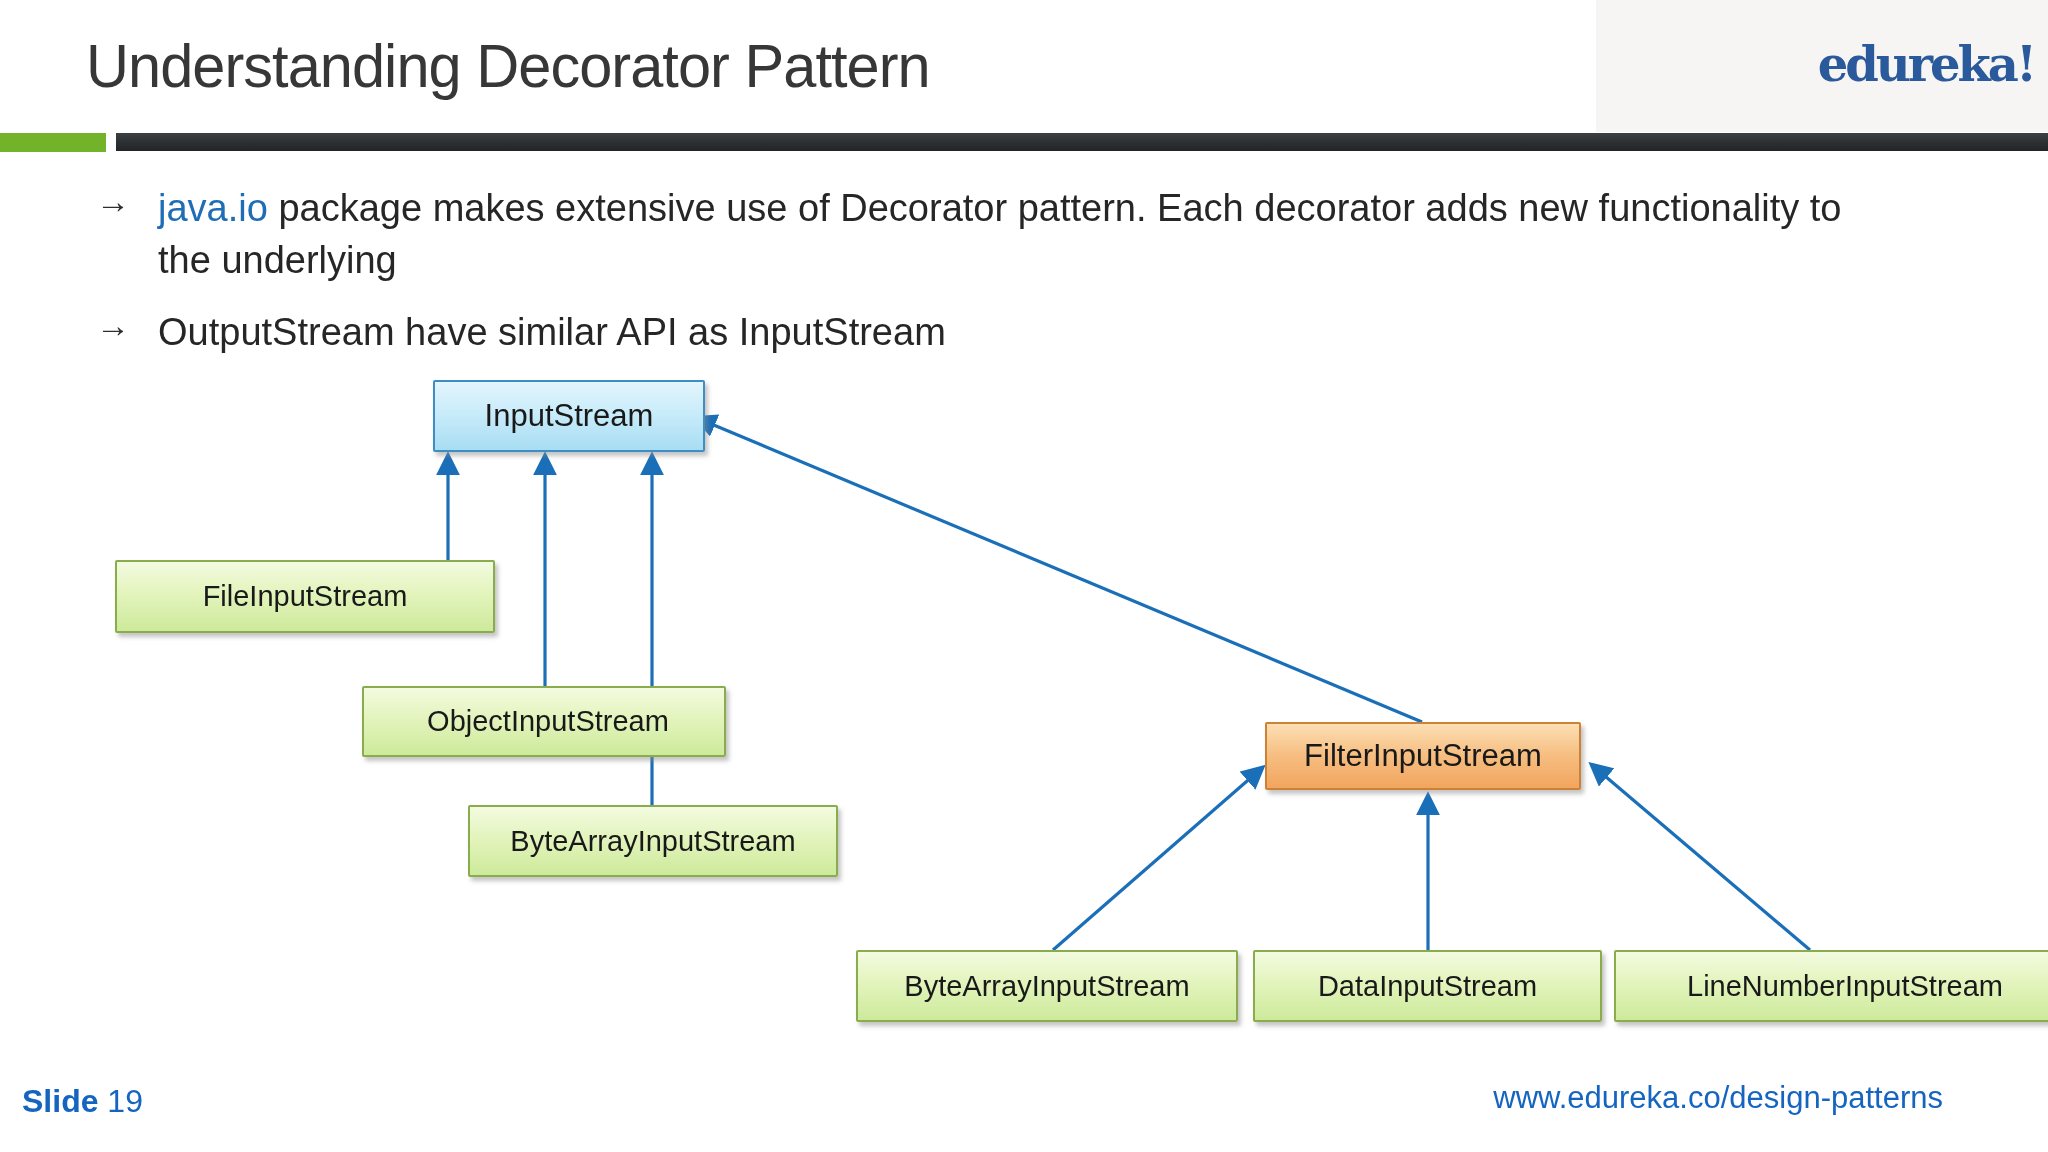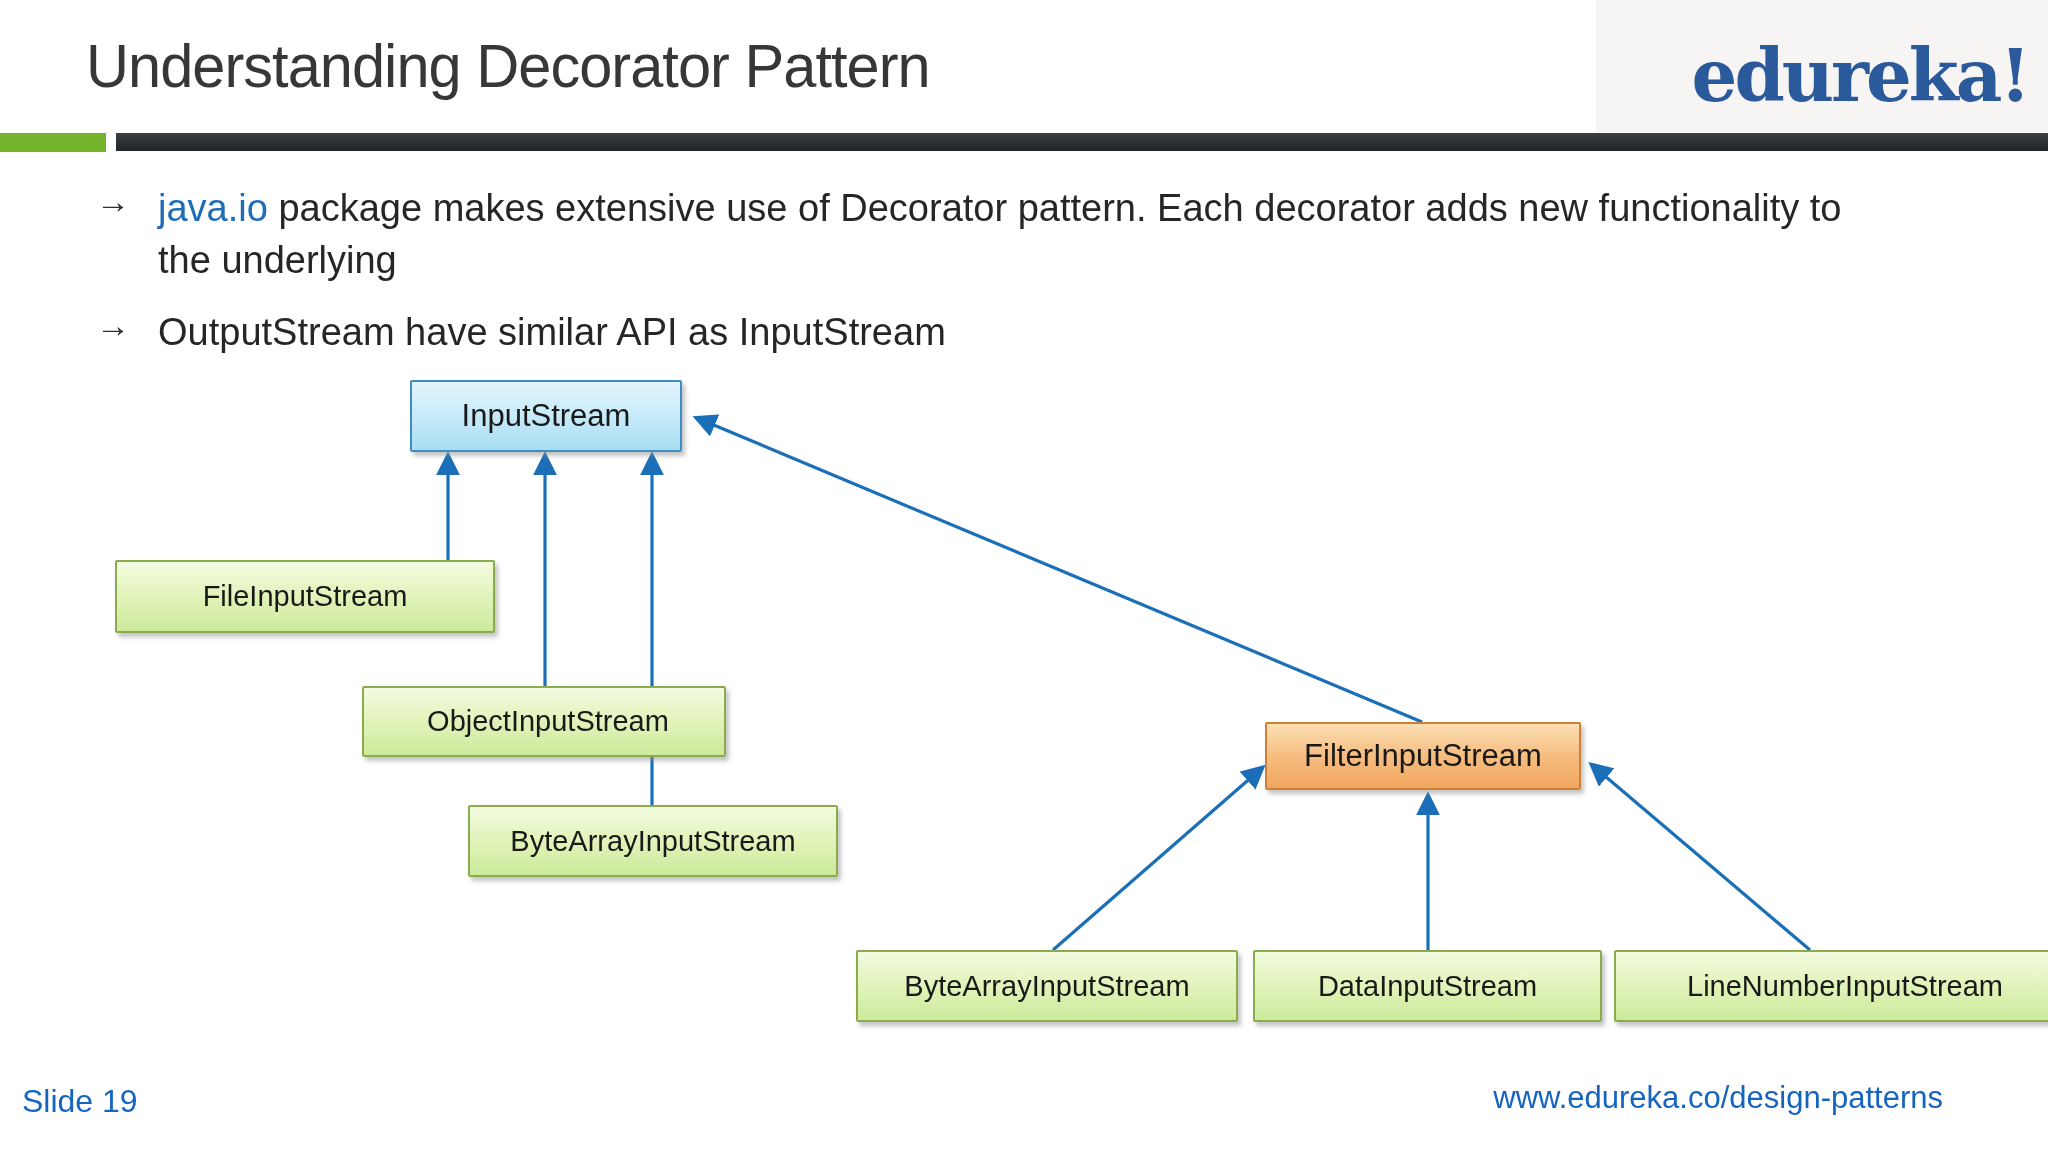--- a/index.html
+++ b/index.html
@@ -17,23 +17,23 @@
     position: absolute; left: 1596px; top: 0; width: 452px; height: 132px;
     background: #f6f5f3;
   }
   .slide-title {
     position: absolute; left: 86px; top: 30px;
     font-size: 62px; font-weight: 400; color: #373737;
     letter-spacing: -1px; white-space: nowrap;
     transform: scaleX(0.96); transform-origin: left center;
   }
   .logo {
-    position: absolute; right: 20px; top: 40px;
+    position: absolute; right: 14px; top: 40px;
     font-family: "DejaVu Serif", serif; font-weight: 700;
-    font-size: 72px; line-height: 1; color: #2a5a9b;
+    font-size: 48px; line-height: 1; color: #2a5a9b;
     letter-spacing: -3px; white-space: nowrap;
   }
   .bar-green {
     position: absolute; left: 0; top: 133px; width: 106px; height: 19px;
     background: #72b32a;
   }
   .bar-dark {
     position: absolute; left: 116px; top: 133px; right: 0; height: 18px;
     background: linear-gradient(180deg, #3c4043 0%, #2c2f31 55%, #222527 100%);
   }
@@ -58,20 +58,21 @@
     position: absolute; z-index: 1;
     display: flex; align-items: center; justify-content: center;
     font-size: 29px; color: #191919;
     border-radius: 2px;
     box-shadow: 3px 4px 4px rgba(140,140,140,0.5);
   }
   .node.blue {
     border: 2px solid #3e8ec3;
     background: linear-gradient(180deg, #e3f5fd 0%, #c9ecfa 45%, #a8ddf3 100%);
     font-size: 31px;
+    margin-left: 23px;
   }
   .node.green {
     border: 2px solid #8aac4c;
     background: linear-gradient(180deg, #f3fbe0 0%, #e3f4bd 45%, #cdea9b 100%);
   }
   .node.orange {
     border: 2px solid #cc8135;
     background: linear-gradient(180deg, #fcdfb4 0%, #f7c astounding 0, #f2a55e 100%);
     background: linear-gradient(180deg, #fcdfb4 0%, #f6bd80 50%, #f2a55e 100%);
     font-size: 31px;
@@ -83,21 +84,21 @@
   .n-filterinput   { left: 1265px; top: 722px; width: 316px; height: 68px; }
   .n-buffered      { left: 856px;  top: 950px; width: 382px; height: 72px; }
   .n-datainput     { left: 1253px; top: 950px; width: 349px; height: 72px; }
   .n-linenumber    { left: 1614px; top: 950px; width: 462px; height: 72px; }
 
   
   .footer-slide {
     position: absolute; left: 22px; top: 1083px;
     font-size: 32px; color: #1565c0;
   }
-  .footer-slide .lbl { font-weight: 400; text-align: center; }
+  .footer-slide .lbl { font-weight: 700; text-align: center; }
   .footer-url {
     position: absolute; right: 105px; top: 1080px;
     font-size: 31px; color: #1565c0;
   }
 </style>
 </head>
 <body>
 
 <div class="logo-backdrop"></div>
 <h1 class="slide-title">Understanding Decorator Pattern</h1>

